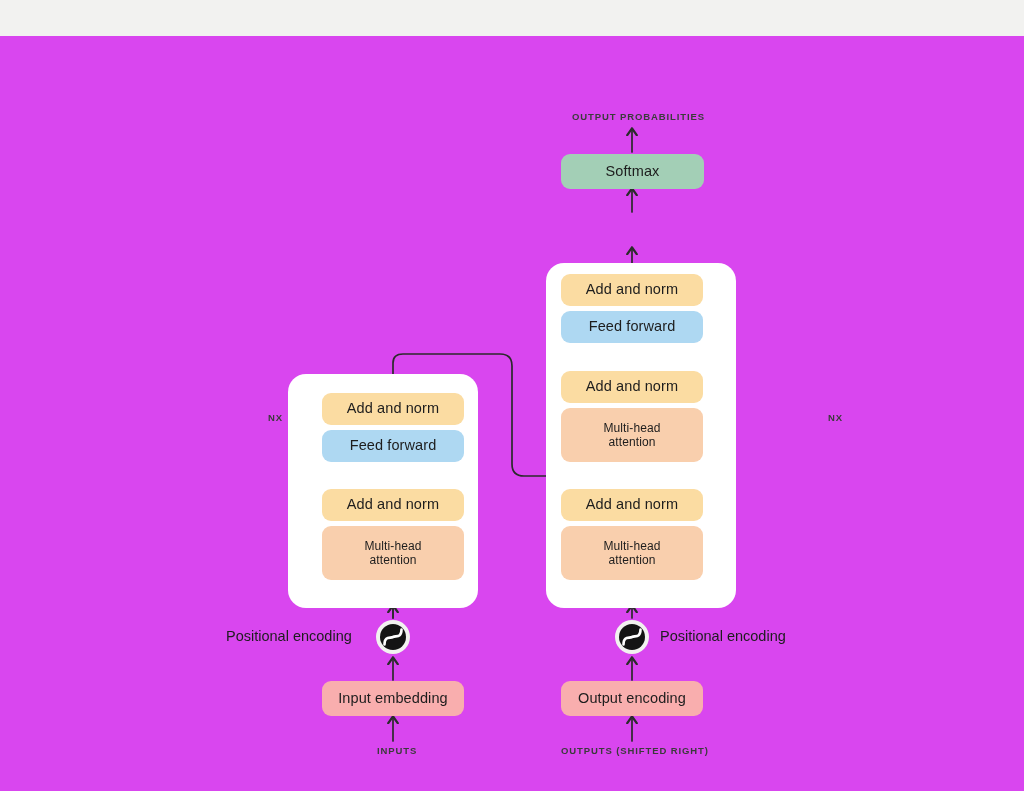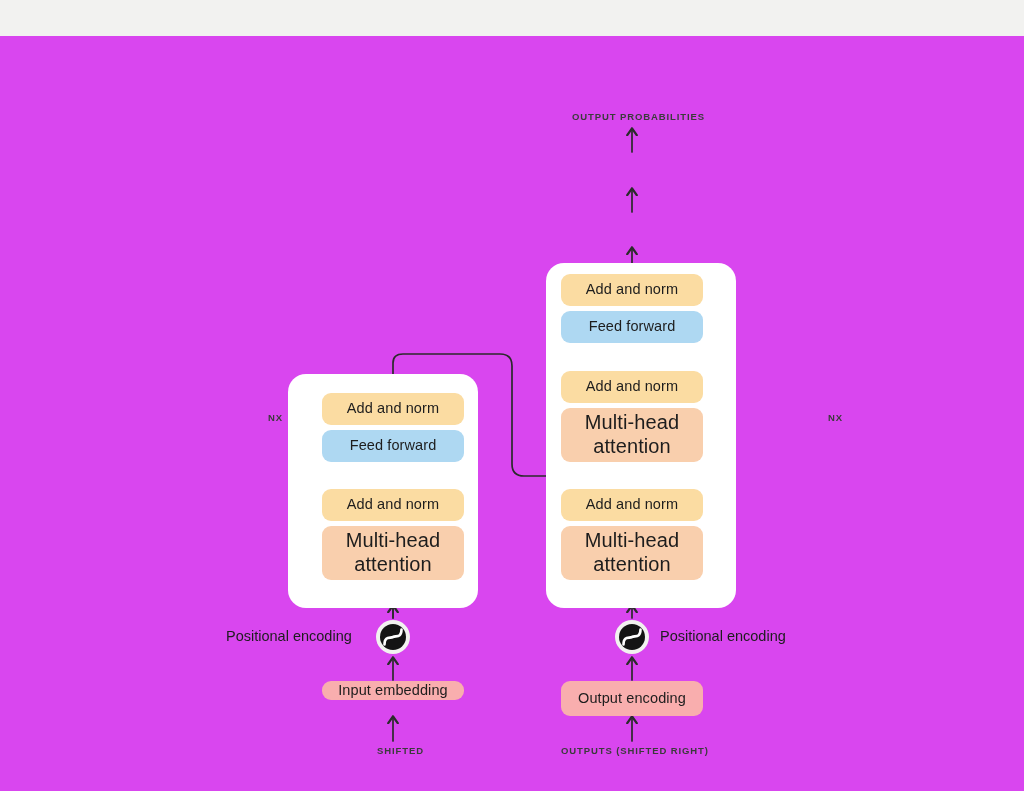--- a/index.html
+++ b/index.html
@@ -40,21 +40,21 @@
     display: flex;
     align-items: center;
     justify-content: center;
     text-align: center;
     line-height: 1.18;
     font-size: 14.5px;
     color: #1d1d1d;
     letter-spacing: 0.1px;
   }
   .blk.two {
-    font-size: 20px;
+    font-size: 12px;
   }
   .cap {
     position: absolute;
     font-size: 9.5px;
     letter-spacing: 0.9px;
     font-weight: bold;
     color: #3b3b3b;
     white-space: nowrap;
   }
   .nx {
@@ -147,20 +147,21 @@
       <path d="M632,582 L632,570" marker-end="url(#ah)"></path>
 
       <path d="M632,644 L632,622" marker-end="url(#ah)"></path>
 
       <path d="M632,705 L632,681" marker-end="url(#ah)"></path>
     </g>
   </svg>
 
   <div class="cap" style="left:572px; top:75px;">OUTPUT PROBABILITIES</div>
 
+  <div class="blk" style="left:561px; top:118px; width:143px; height:35px; background:#a3cfb6;">Softmax</div>
 
 
   <div class="card" style="left:288px; top:338px; width:190px; height:234px;"></div>
 
   <div class="nx" style="left:224px; top:376px;">NX</div>
 
   <div class="blk" style="left:322px; top:357px; width:142px; height:32px; background:#fbdca2;">Add and norm</div>
 
   <div class="blk" style="left:322px; top:394px; width:142px; height:32px; background:#aed8f2;">Feed forward</div>
 
@@ -173,23 +174,23 @@
 
   <div class="pelabel" style="left:226px; top:592px;">Positional encoding</div>
   <div class="pe" style="left:376px; top:584px;">
     <div class="dot">
       <svg width="26" height="26" viewBox="0 0 26 26" xmlns="http://www.w3.org/2000/svg">
         <path d="M4.5,20.5 C4.5,12 10,14.5 13,13 C16,11.5 21.5,14 21.5,5.5" fill="none" stroke="#ffffff" stroke-width="2.6" stroke-linecap="round"></path>
       </svg>
     </div>
   </div>
 
-  <div class="blk" style="left:322px; top:645px; width:142px; height:19px; background:#f9aeae;">Input embedding</div>
-
-  <div class="cap" style="left:377px; top:709px;">SHIFTED</div>
+  <div class="blk" style="left:322px; top:645px; width:142px; height:35px; background:#f9aeae;">Input embedding</div>
+
+  <div class="cap" style="left:377px; top:709px;">INPUTS</div>
 
   <div class="card" style="left:546px; top:227px; width:190px; height:345px;"></div>
 
   <div class="nx" style="left:784px; top:376px;">NX</div>
 
   <div class="blk" style="left:561px; top:238px; width:142px; height:32px; background:#fbdca2;">Add and norm</div>
 
   <div class="blk" style="left:561px; top:275px; width:142px; height:32px; background:#aed8f2;">Feed forward</div>
 
   <div class="blk" style="left:561px; top:335px; width:142px; height:32px; background:#fbdca2;">Add and norm</div>

